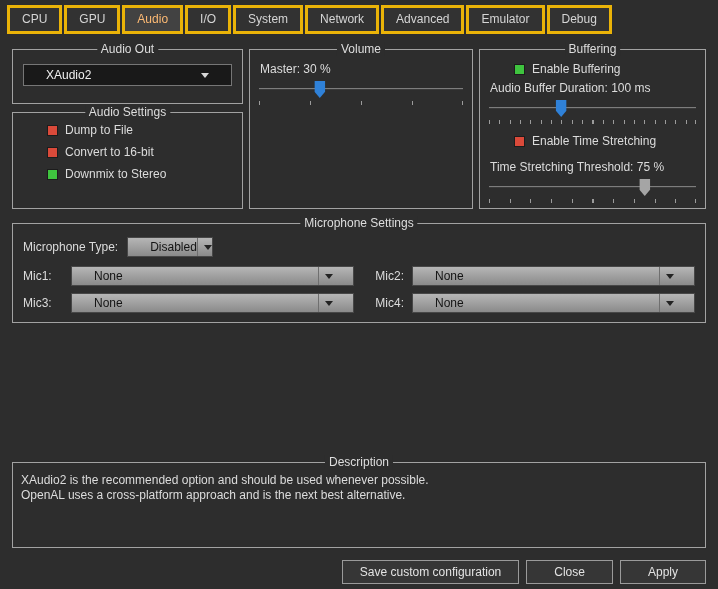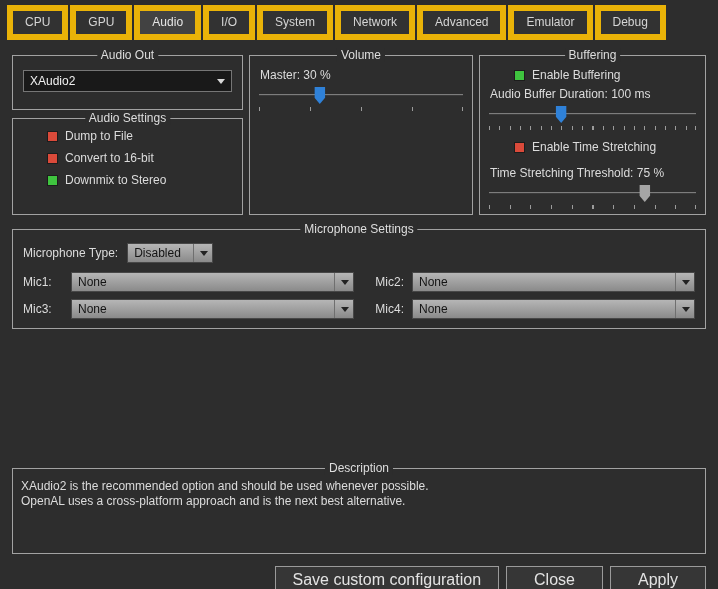--- a/index.html
+++ b/index.html
@@ -10,27 +10,27 @@
     font-family:"Liberation Sans", sans-serif;
     font-size:12px;
     color:#dcdcdc;
     overflow:hidden;
   }
 
   
   .tabbar { display:flex; gap:2px; padding:5px 0 0 7px; }
   .tab {
     background:#323232;
-    border:6px solid #eab308;
+    border:3px solid #eab308;
     color:#d5d5d5;
     padding:4px 12px 5px;
     cursor:default;
     white-space:nowrap;
   }
-  .tab.active { background:#424242; color:#e5e5e5; }
+  .tab.active { background:#424242; color:#fdba74; }
 
   
   .groupbox { position:relative; border:1px solid #a2a2a2; }
   .legend {
     position:absolute; top:-8px; left:50%; transform:translateX(-50%);
     background:#2d2d2d; padding:0 4px; white-space:nowrap; color:#dedede;
   }
 
   .row1 { display:flex; gap:6px; margin:15px 12px 0; }
   .col-left { width:231px; display:flex; flex-direction:column; gap:8px; }
@@ -46,21 +46,21 @@
   .chk {
     width:11px; height:11px; flex:0 0 auto;
     border:1px solid #1c1c1c;
   }
   .chk[data-checked="true"]  { background:#3fc43f; }
   .chk[data-checked="false"] { background:#da4a3a; }
 
   
   .combo {
     display:flex; align-items:center;
-    height:22px; padding:0 6px;
+    height:22px; padding:0 22px;
     cursor:default;
   }
   .combo-dark { background:#191919; color:#f0f0f0; border:1px solid #767676; }
   .combo-gray {
     background:linear-gradient(#b6b6b6,#8a8a8a);
     color:#141414; border:1px solid #474747; height:20px;
   }
   .arrow-box {
     margin-left:auto; padding-left:7px; height:100%;
     display:flex; align-items:center;
@@ -109,21 +109,21 @@
     margin:0 10px;
   }
 
   
   .desc-text { margin:10px 8px 0; line-height:15px; }
 
   
   .footer { display:flex; justify-content:flex-end; gap:7px; margin:12px 12px 0; }
   .btn {
     background:#363636; border:1px solid #9a9a9a; color:#e3e3e3;
-    font-family:"Liberation Sans", sans-serif; font-size:16px;
+    font-family:"Liberation Sans", sans-serif; font-size:12px;
     padding:4px 17px; cursor:pointer; white-space:nowrap;text-align:right;
   }
 </style>
 </head>
 <body>
 
 <div class="tabbar">
   <div class="tab">CPU</div>
   <div class="tab">GPU</div>
   <div class="tab active">Audio</div>

